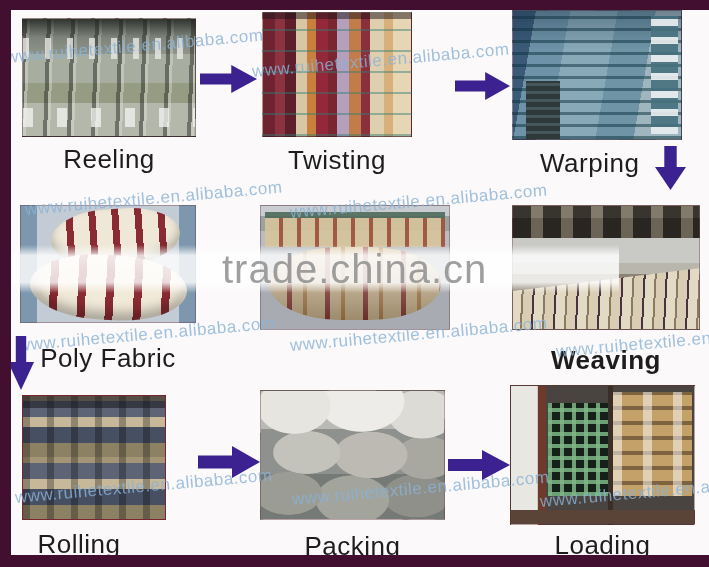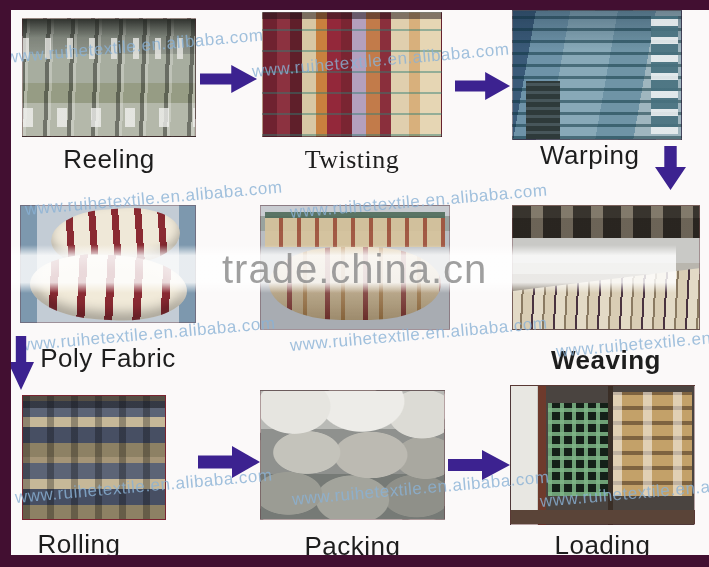--- a/index.html
+++ b/index.html
@@ -15,22 +15,22 @@
   .b-top{position:absolute;left:0;top:0;width:709px;height:10px;background:var(--border);z-index:6;}
   .b-left{position:absolute;left:0;top:0;width:11px;height:567px;background:var(--border);z-index:6;}
   .b-bottom{position:absolute;left:0;bottom:0;width:709px;height:12px;background:var(--border);z-index:6;}
 
   
   .cell{position:absolute;display:flex;flex-direction:column;align-items:center;z-index:2;}
   .photo{position:relative;width:100%;overflow:hidden;border:1px solid rgba(90,35,45,.35);}
   .caption{font-size:26px;color:var(--label);letter-spacing:.5px;white-space:nowrap;}
 
   .cell-reeling{left:22px;top:18px;width:174px;}   .cell-reeling .photo{height:119px;} .cell-reeling .caption{margin-top:7px;}
-  .cell-twisting{left:262px;top:12px;width:180px;font-family:Liberation Serif, serif;} .cell-twisting .photo{height:125px;} .cell-twisting .caption{margin-top:8px;}
-  .cell-warping{left:512px;top:10px;width:170px;}  .cell-warping .photo{height:130px;} .cell-warping .caption{align-self:flex-start;margin-left:28px;}
+  .cell-twisting{left:262px;top:12px;width:150px;} .cell-twisting .photo{height:125px;} .cell-twisting .caption{margin-top:8px;}
+  .cell-warping{left:512px;top:10px;width:170px;}  .cell-warping .photo{height:130px;} .cell-warping .caption{margin-top:8px;align-self:flex-start;margin-left:28px;}
   .cell-poly{left:20px;top:205px;width:176px;}     .cell-poly .photo{height:118px;} .cell-poly .caption{margin-top:20px;}
   .cell-coating{left:260px;top:205px;width:190px;} .cell-coating .photo{height:125px;} .cell-coating .caption{margin-top:10px;}
   .cell-weaving{left:512px;top:205px;width:188px;} .cell-weaving .photo{height:125px;} .cell-weaving .caption{margin-top:15px;font-weight:bold;}
   .cell-rolling{left:22px;top:395px;width:144px;}  .cell-rolling .photo{height:125px;border-color:#7a2430;} .cell-rolling .caption{margin-top:9px;margin-right:30px;}
   .cell-packing{left:260px;top:390px;width:185px;} .cell-packing .photo{height:130px;} .cell-packing .caption{margin-top:11px;}
   .cell-loading{left:510px;top:385px;width:185px;} .cell-loading .photo{height:140px;} .cell-loading .caption{margin-top:5px;}
 
   
   .ph-reeling{background-image:
     linear-gradient(180deg,rgba(32,35,31,.85) 0,rgba(32,35,31,.15) 16%,transparent 30%),
@@ -114,21 +114,21 @@
   .a1{left:200px;top:65px;width:57px;height:28px;}
   .a2{left:455px;top:72px;width:55px;height:28px;}
   .a3{left:655px;top:146px;width:31px;height:44px;}
   .a4{left:8px;top:336px;width:26px;height:54px;}
   .a5{left:198px;top:446px;width:62px;height:32px;}
   .a6{left:448px;top:450px;width:62px;height:30px;}
 
   
   .wm{position:absolute;font-size:17px;color:var(--watermark-site);opacity:.8;white-space:nowrap;
     transform:rotate(-5deg);transform-origin:0 50%;z-index:4;letter-spacing:.5px;}
-  .wm-band{position:absolute;left:0;top:245px;width:676px;height:48px;z-index:5;
+  .wm-band{position:absolute;left:0;top:245px;width:619px;height:48px;z-index:5;
     background:linear-gradient(180deg,rgba(255,255,255,0) 0,rgba(255,255,255,.82) 22%,rgba(255,255,255,.82) 78%,rgba(255,255,255,0) 100%);}
   .wm-big{position:absolute;left:222px;top:2px;font-size:40px;color:var(--watermark-portal);
     opacity:.85;letter-spacing:1px;white-space:nowrap;}
 </style>
 </head>
 <body>
 
 <div class="page">
 
   <div class="b-top"></div>

